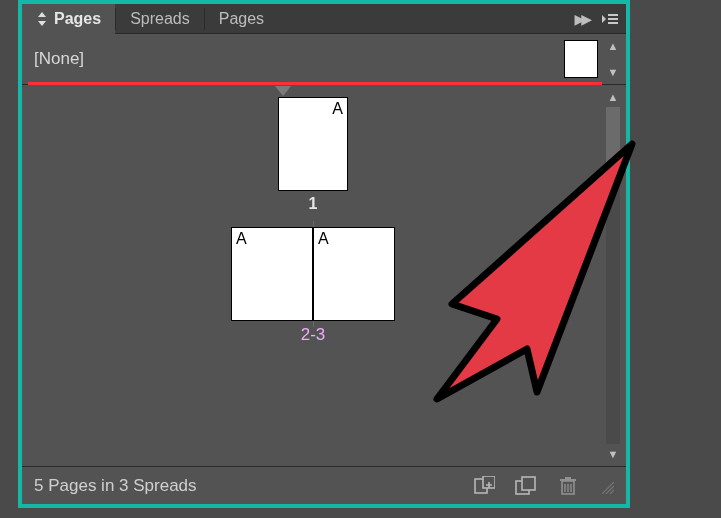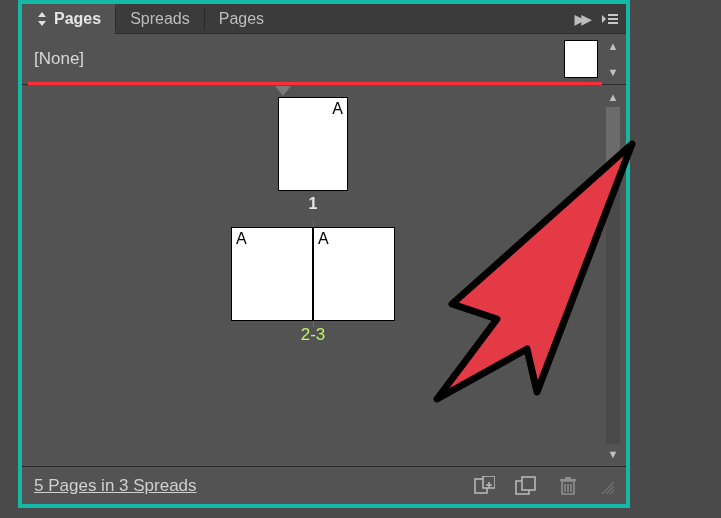--- a/index.html
+++ b/index.html
@@ -61,37 +61,37 @@
     color: #e6e6e6; font-size: 16px; font-weight: bold;
   }
   .spread-wrap {
     position: absolute; left: 50%; transform: translateX(-50%); top: 142px;
     width: 164px; height: 94px; display: flex;
   }
   .spread-page { width: 82px; height: 94px; background: #ffffff; border: 1px solid #000; position: relative; }
   .spread-page .pl { position: absolute; top: 2px; left: 4px; font-size: 16px; color: #000; }
   .spread-num {
     position: absolute; left: 50%; transform: translateX(-50%); top: 240px;
-    color: #bef264; font-size: 17px;
+    color: #f0abfc; font-size: 17px;
   }
   .spine { position: absolute; left: 50%; top: -6px; bottom: -6px; width: 1px; background: #6a6a6a; }
 
   .pages-scroll {
     position: absolute; right: 4px; top: 4px; bottom: 4px; width: 18px;
     display: flex; flex-direction: column; align-items: center;
   }
   .sb-track { flex: 1; width: 14px; background: #4a4a4a; position: relative; margin: 2px 0; }
   .sb-thumb { position: absolute; left: 0; right: 0; top: 0; height: 60px; background: #6b6b6b; }
 
   
   .footer {
     height: 38px; border-top: 1px solid #2a2a2a; display: flex; align-items: center;
     padding: 0 12px; gap: 18px; color: #d0d0d0; font-size: 17px;
   }
-  .footer .status { flex: 1; text-decoration: underline; }
+  .footer .status { flex: 1; }
   .footer-icon { width: 24px; height: 24px; display: flex; align-items: center; justify-content: center; opacity: .85; cursor: pointer; }
   .footer-icon svg { display: block; }
   .resize-grip { width: 16px; height: 16px; opacity: .6; }
 
   
   .big-arrow { position: absolute; left: 360px; top: 130px; width: 290px; height: 290px; pointer-events: none; }
 </style>
 </head>
 <body>
 

